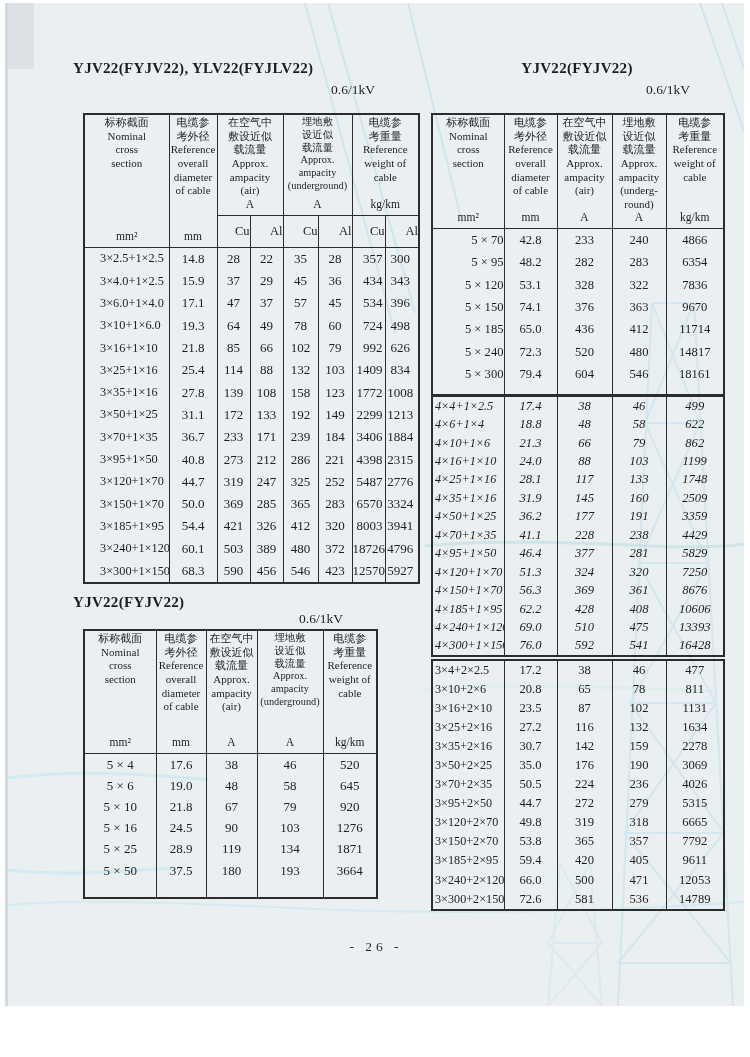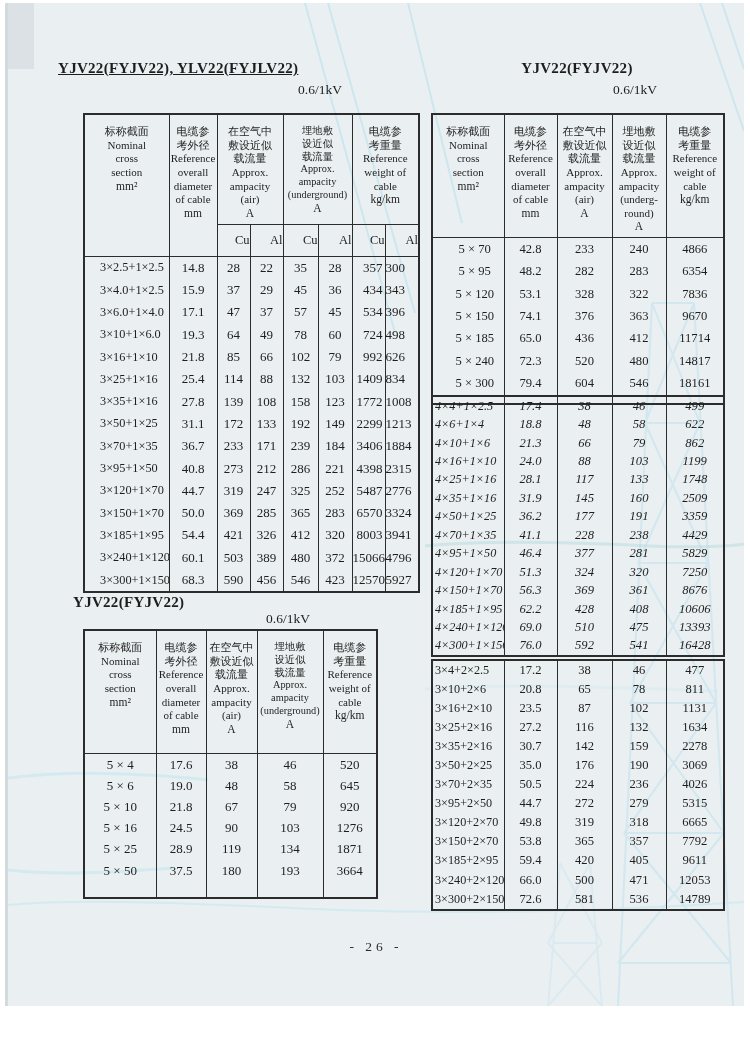--- a/index.html
+++ b/index.html
@@ -4,59 +4,59 @@
 <style>
   html,body{margin:0;padding:0;background:#ffffff;}
   body{width:750px;height:1057px;position:relative;overflow:hidden;
        font-family:"Liberation Serif","DejaVu Serif",serif;color:#222;}
   .page{position:absolute;left:8px;top:3px;width:736px;height:1003px;
         background:#eaeff1;box-shadow:-3px 0 0 #d3dadd;}
   .wm{position:absolute;left:0;top:0;width:736px;height:1003px;pointer-events:none;}
   .content{position:absolute;inset:0;z-index:1;}
 
   .title{position:absolute;font-size:15px;font-weight:700;letter-spacing:.3px;color:#1d1d1d;}
-  .voltage{position:absolute;font-size:13.5px;color:#1d1d1d;text-align:left;}
+  .voltage{position:absolute;font-size:13.5px;color:#1d1d1d;text-align:center;}
   .pagenum{position:absolute;top:936px;left:0;width:736px;text-align:center;
            font-size:13.5px;letter-spacing:4px;color:#2a2a2a;}
 
   table{position:absolute;border-collapse:collapse;table-layout:fixed;
         border:2px solid #2c2c2c;background:transparent;}
   th,td{border-left:1px solid #2c2c2c;border-right:1px solid #2c2c2c;
         border-top:none;border-bottom:none;padding:0;margin:0;
         font-weight:normal;color:#1e1e1e;overflow:hidden;}
   thead th{border-bottom:1px solid #2c2c2c;vertical-align:top;}
   td{text-align:center;vertical-align:middle;font-size:13px;}
 
-  .hcell{display:flex;flex-direction:column;justify-content:flex-start;
-         align-items:center;height:100%;box-sizing:border-box;padding:10px 1px 3px 1px;}
+  .hcell{display:flex;flex-direction:column;justify-content:space-between;
+         align-items:center;height:100%;box-sizing:border-box;padding:1px 1px 3px 1px;}
   .hl{white-space:pre-line;text-align:center;font-size:11px;line-height:1.24;}
   .hl.cjk-sm{font-size:10.3px;}
   .hu{font-size:11.5px;padding-bottom:2px;}
   .sub th{height:31px;vertical-align:middle;text-align:right;font-size:12.5px;border-bottom:1px solid #2c2c2c;}
 
   
   .t1{left:75px;top:110px;width:335px;}
   .t1 thead tr:first-child th{height:93px;}
   .t1 th.tall{height:126px;}
   .t1 tbody td{height:22.3px;}
   .t1 tbody td:first-child{text-align:left;padding-left:15px;font-size:12.3px;}
   .t1 tbody td:nth-child(7){text-align:right;padding-right:2px;}
-  .t1 tbody td:nth-child(8){text-align:left;padding-right:3px;}
+  .t1 tbody td:nth-child(8){text-align:center;padding-right:3px;}
 
   
   .t2{left:75px;top:626px;width:293px;}
   .t2 thead th{height:122px;}
   .t2 tbody td{height:21.2px;margin-top:32px;}
   .t2 tr.spacer td{height:16px;}
 
   
   .t3a{left:423px;top:110px;width:292px;}
   .t3a thead th{height:110px;}
   .t3a tbody td{height:22.3px;}
-  .t3a tbody td:first-child{text-align:center;padding-left:13px;}
+  .t3a tbody td:first-child{text-align:right;padding-left:13px;}
   .t3a tr.spacer td{height:9px;}
   .t3b{left:423px;top:392px;width:292px;font-style:italic;}
   .t3b tbody td{height:18.45px;}
   .t3c{left:423px;top:656px;width:292px;}
   .t3c tbody td{height:19.05px;}
   .t3b tbody td,.t3c tbody td{font-size:12.4px;}
   .t3b tbody td:first-child,.t3c tbody td:first-child{text-align:left;padding-left:2px;font-size:12.2px;}
   .t3a tbody td,.t3b tbody td,.t3c tbody td{font-size:12.6px;}
 </style>
 </head>
@@ -92,21 +92,21 @@
       <path d="M0,775 C60,767 140,771 200,777"></path>
       <path d="M0,867 C50,873 110,869 165,865"></path>
       <path d="M0,902 C80,895 200,901 330,907 C500,913 640,905 736,899" stroke-width="2"></path>
       <path d="M417,543 C480,537 560,539 640,543 C690,545 726,543 736,541" stroke="#a5d6d8" opacity="0.55"></path>
       <path d="M417,686 C500,680 600,684 710,688" opacity="0.45"></path>
     </g>
   </svg>
 
   <div class="content">
 
-    <div class="title" style="left:50px;top:57px;text-decoration:underline;">YJV22(FYJV22), YLV22(FYJLV22)</div>
+    <div class="title" style="left:65px;top:57px;">YJV22(FYJV22), YLV22(FYJLV22)</div>
     <div class="voltage" style="left:290px;top:79px;width:110px;">0.6/1kV</div>
 
     <table class="t1">
       <colgroup>
         <col style="width:85px">
           <col style="width:48px">
           <col style="width:33px">
           <col style="width:33px">
         <col style="width:35px">
           <col style="width:34px">
@@ -308,21 +308,21 @@
             <td>8003</td>
             <td>3941</td>
           </tr>
           <tr>
             <td>3×240+1×120</td>
             <td>60.1</td>
             <td>503</td>
             <td>389</td>
             <td>480</td>
             <td>372</td>
-            <td>15066</td>
+            <td>18726</td>
             <td>4796</td>
           </tr>
           <tr>
             <td>3×300+1×150</td>
             <td>68.3</td>
             <td>590</td>
             <td>456</td>
             <td>546</td>
             <td>423</td>
             <td>12570</td>

